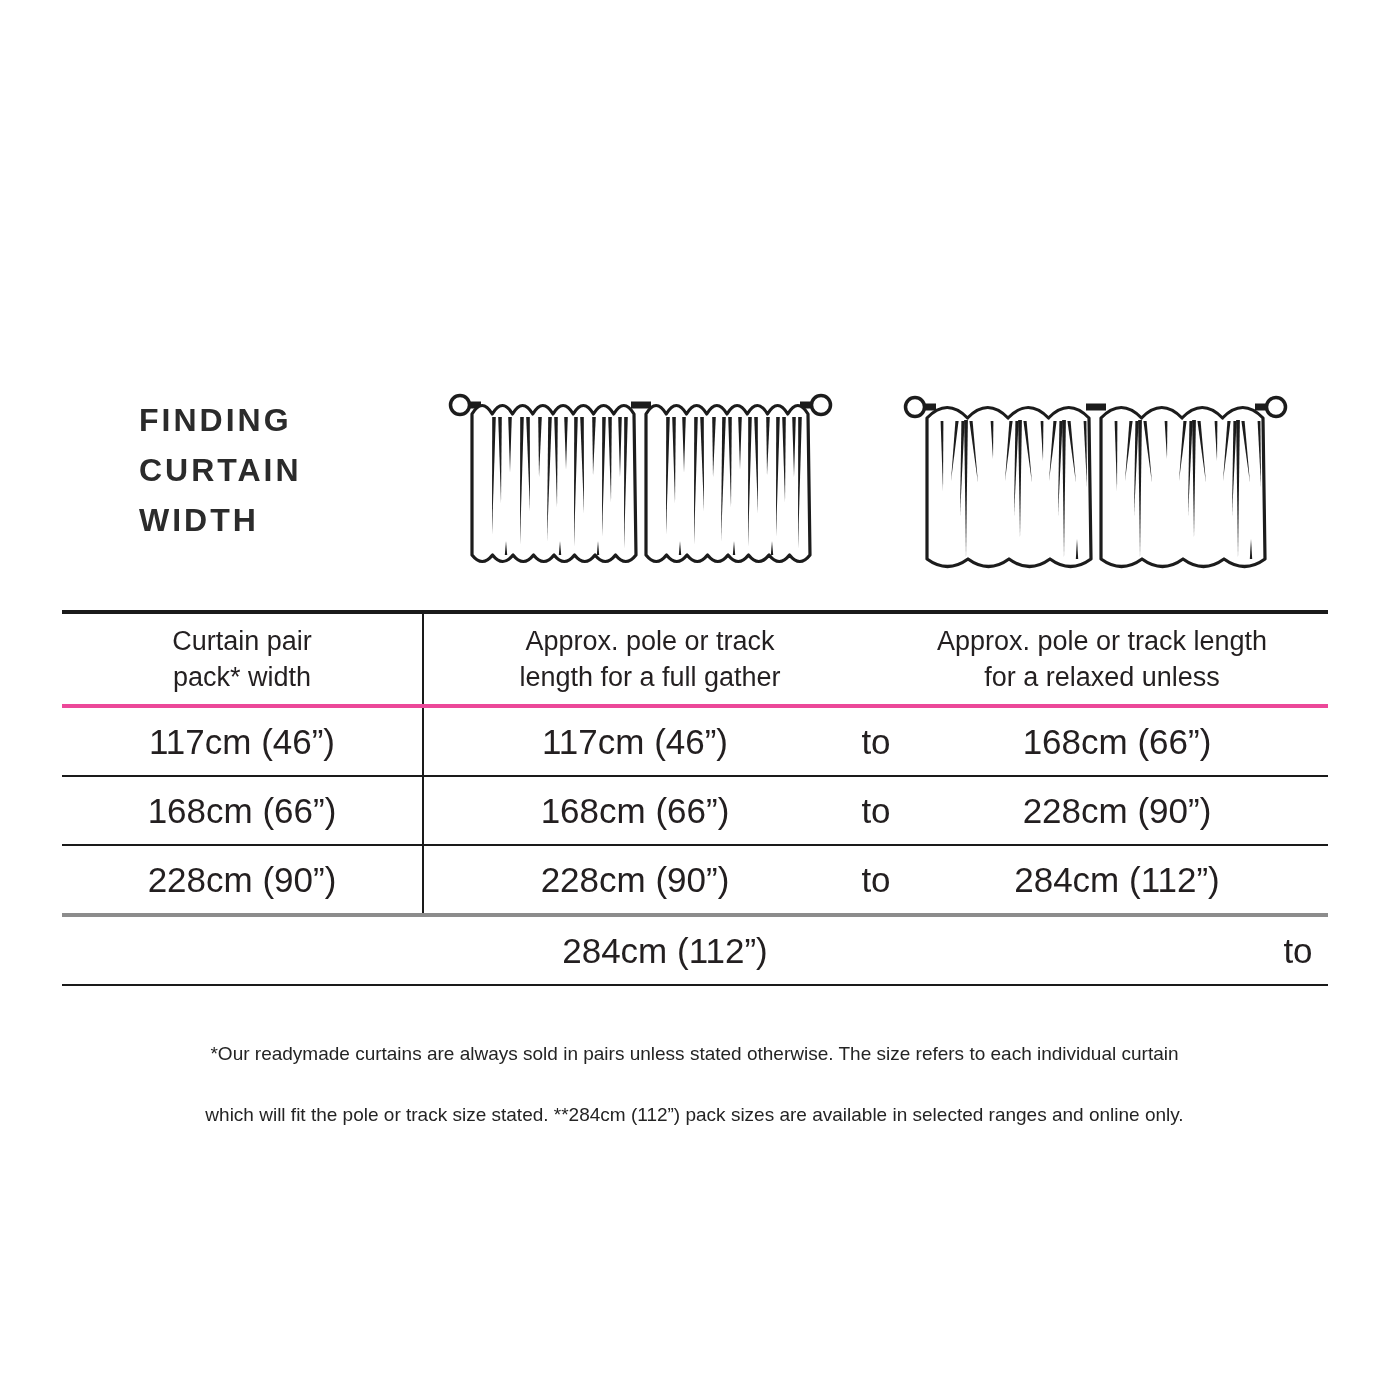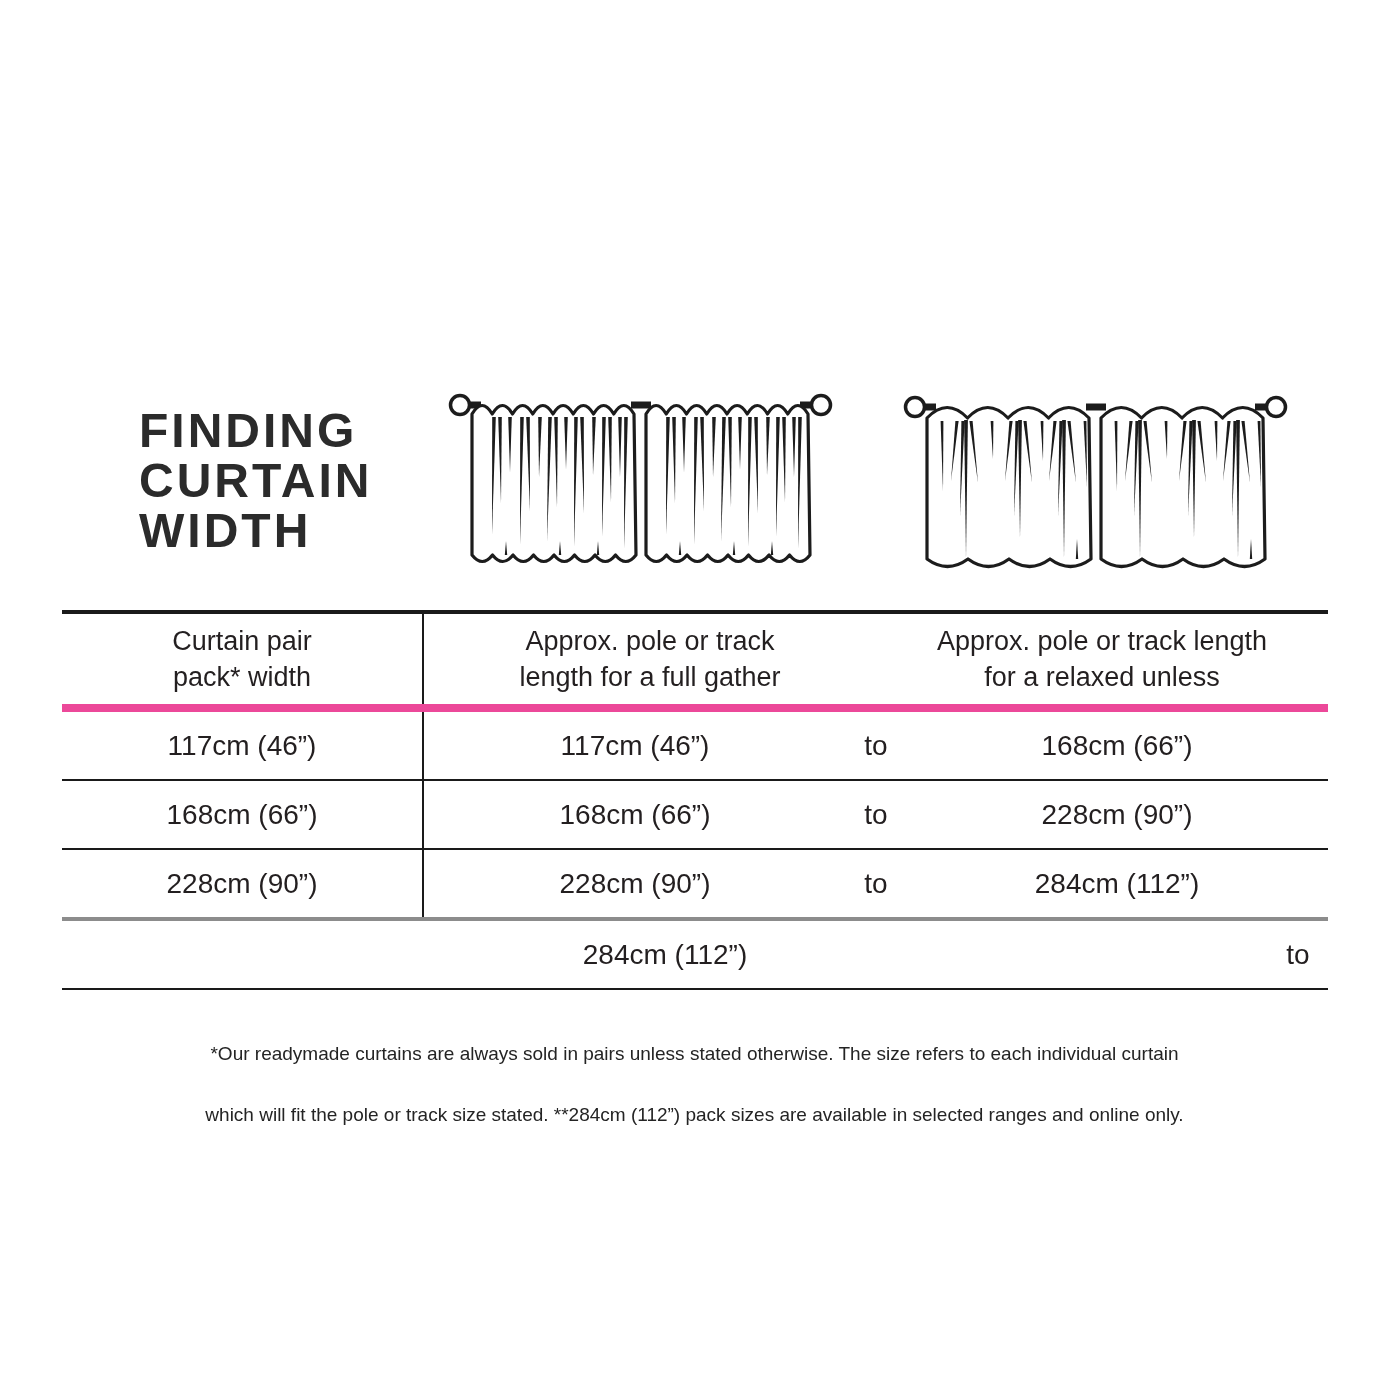--- a/index.html
+++ b/index.html
@@ -7,43 +7,43 @@
     position:relative;
     width:1389px;height:1389px;
     background:#ffffff;
     font-family:"Liberation Sans", sans-serif;
     color:#231f20;
     overflow:hidden;
   }
   
   .title{
     position:absolute;left:139px;top:374px;
-    font-size:48px;font-weight:700;letter-spacing:3px;
+    font-size:32px;font-weight:700;letter-spacing:3px;
     line-height:50px;color:#2b2b2b;
   }
   .title span{display:block;}
   
   .curtain-svg{position:absolute;width:385px;height:200px;}
   #curtain-full{left:448px;top:372px;}
   #curtain-relaxed{left:903px;top:374px;}
   
   .size-table{
     position:absolute;left:62px;top:610px;width:1266px;
     border-top:4px solid #1a1a1a;
     border-bottom:2px solid #1a1a1a;
   }
-  .thead{display:flex;align-items:stretch;height:90px;border-bottom:8px solid #ec4899;}
+  .thead{display:flex;align-items:stretch;height:90px;border-bottom:4px solid #ec4899;}
   .th{display:flex;flex-direction:column;justify-content:center;align-items:center;
       font-size:27px;line-height:36px;color:#231f20;text-align:center;}
   .th.col1{width:360px;border-right:2px solid #1a1a1a;}
   .th.col2,.th.col3{flex:1;}
   .trow{display:flex;align-items:stretch;height:67px;border-bottom:2px solid #1a1a1a;}
   .trow.sep-gray{border-bottom:4px solid #8c8c8c;}
   .trow.last{border-bottom:none;}
-  .td{font-size:28px;line-height:67px;color:#231f20;text-align:center;}
+  .td{font-size:35px;line-height:67px;color:#231f20;text-align:center;}
   .td.col1{width:360px;border-right:2px solid #1a1a1a;}
   .tright{flex:1;display:flex;}
   .tright .val{flex:1;}
   .tright .to{width:60px;}
   
   .footnote{
     position:absolute;top:1008px;left:50%;transform:translateX(-50%);
     width:1180px;text-align:center;
     font-size:19px;line-height:31px;color:#242424;
   }

